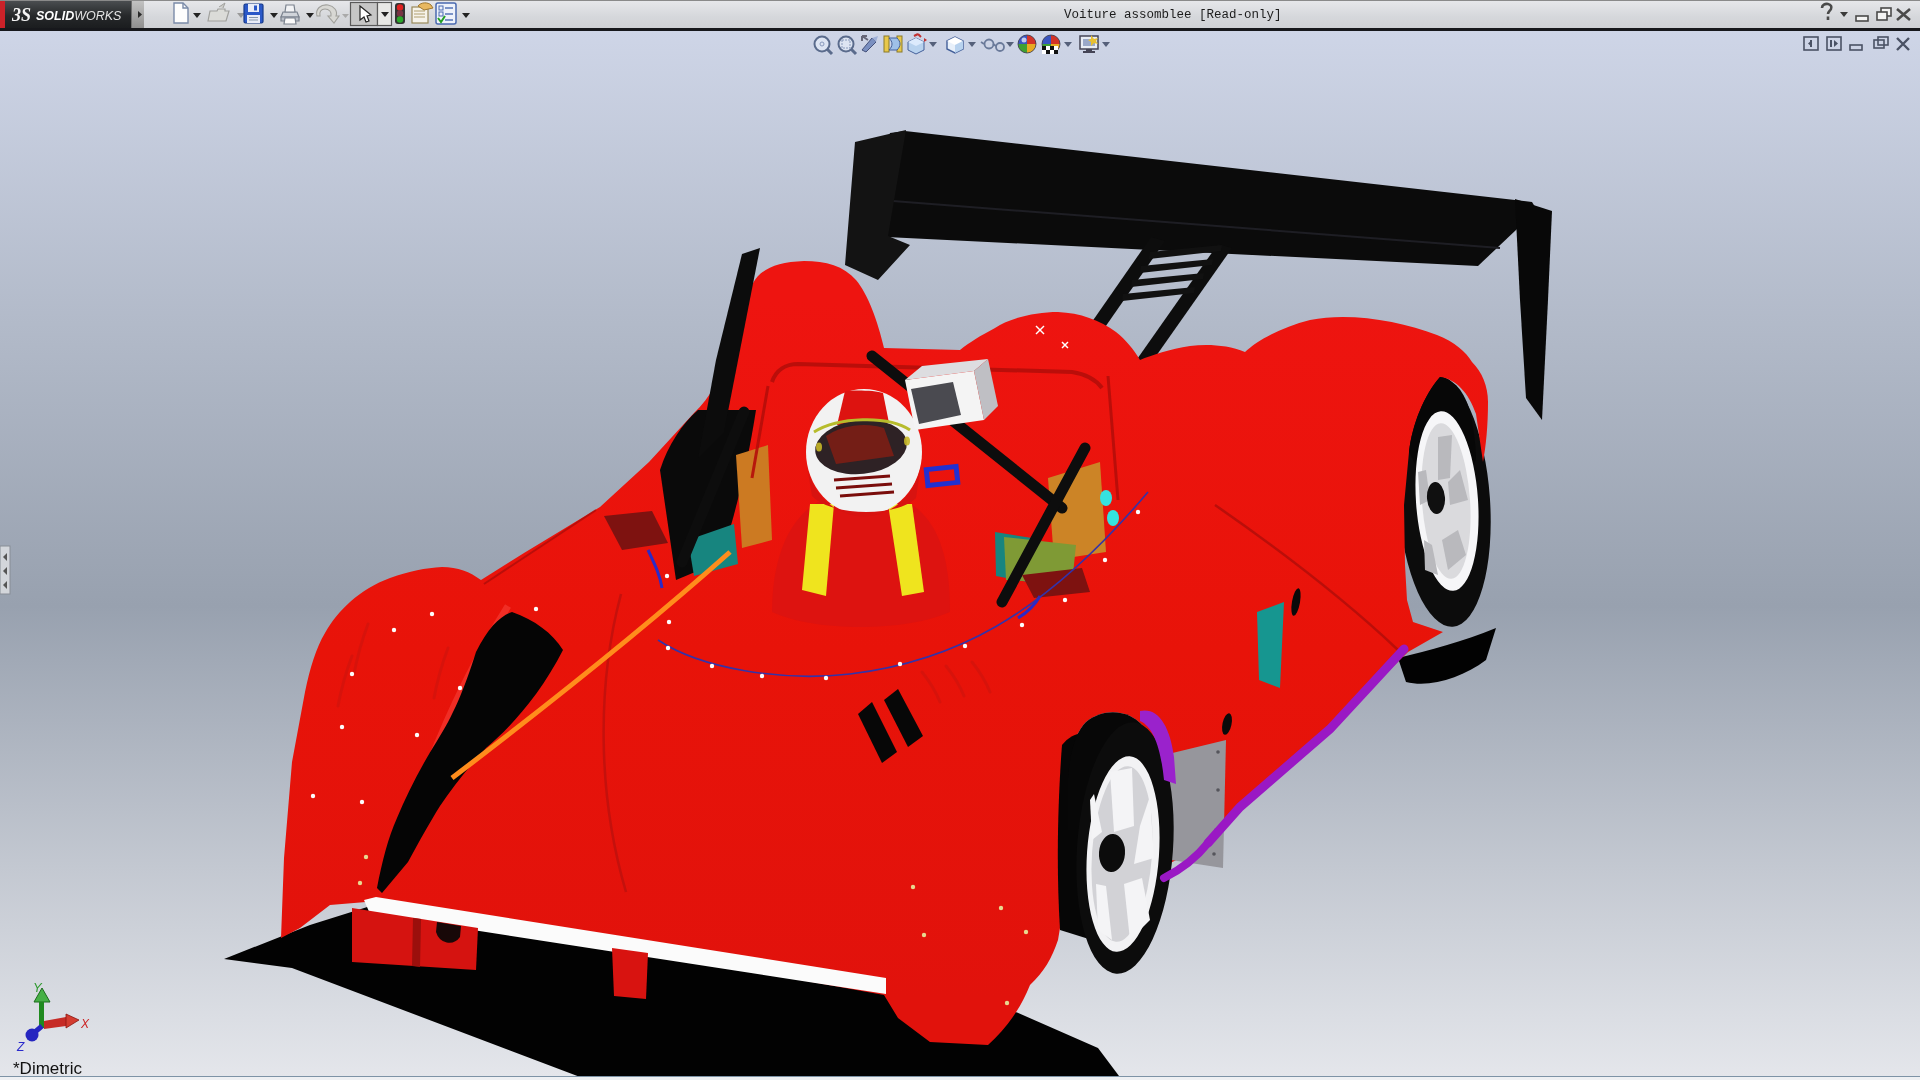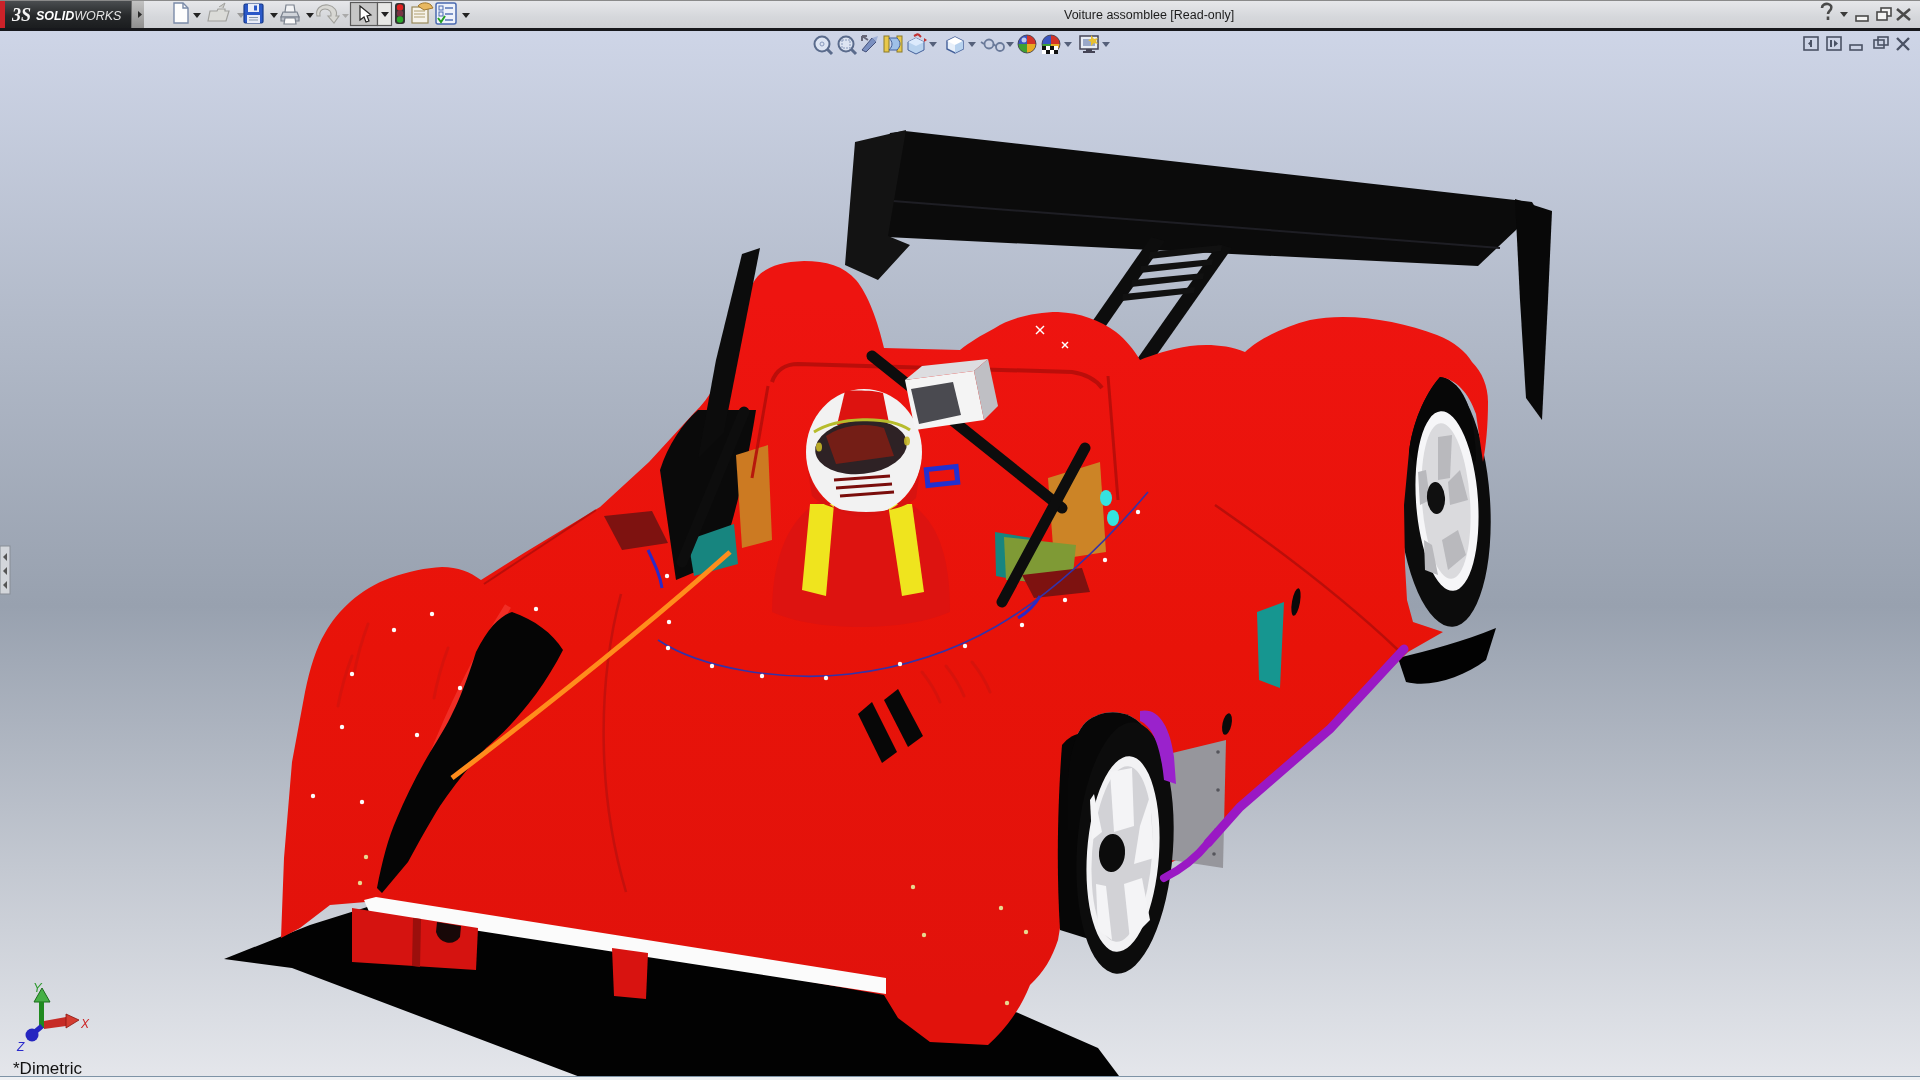--- a/index.html
+++ b/index.html
@@ -5,21 +5,21 @@
   html,body{margin:0;padding:0;width:1920px;height:1080px;overflow:hidden;
     font-family:"Liberation Sans",sans-serif;}
   #win{position:absolute;left:0;top:0;width:1920px;height:1080px;background:#d7d9dd;}
   #titlebar{position:absolute;left:0;top:0;width:1920px;height:28px;
     background:linear-gradient(#e6e7ea,#d5d7db 60%,#cfd1d5);border-top:1px solid #8a8a8a;box-sizing:border-box;}
   #redstrip{position:absolute;left:0;top:1px;width:5px;height:27px;background:#cc2229;}
   #swlogo{position:absolute;left:5px;top:1px;width:126px;height:27px;
     background:linear-gradient(#4a4d50,#26282a 55%,#1b1d1f);}
   #swarrowbox{position:absolute;left:131px;top:1px;width:13px;height:27px;
     background:linear-gradient(#c2c2c2,#8f8f8f);border-left:1px solid #6f6f6f;box-sizing:border-box;}
-  #title-text{position:absolute;left:1064px;top:8px;font-size:12.5px;color:#1c1c1c;}
+  #title-text{position:absolute;left:1064px;top:8px;font-size:12.5px;color:#1c1c1c;font-family:Liberation Mono, monospace;}
   #docline{position:absolute;left:0;top:28px;width:1920px;height:3px;background:#17181c;}
   #viewport{position:absolute;left:0;top:31px;width:1920px;height:1045px;}
   #statusbar{position:absolute;left:0;top:1076px;width:1920px;height:4px;
     background:#eef0f3;border-top:1px solid #7d93a6;box-sizing:border-box;}
 </style>
 </head>
 <body>
 <div id="win">
   <div id="titlebar"></div>
   <div id="redstrip"></div>

